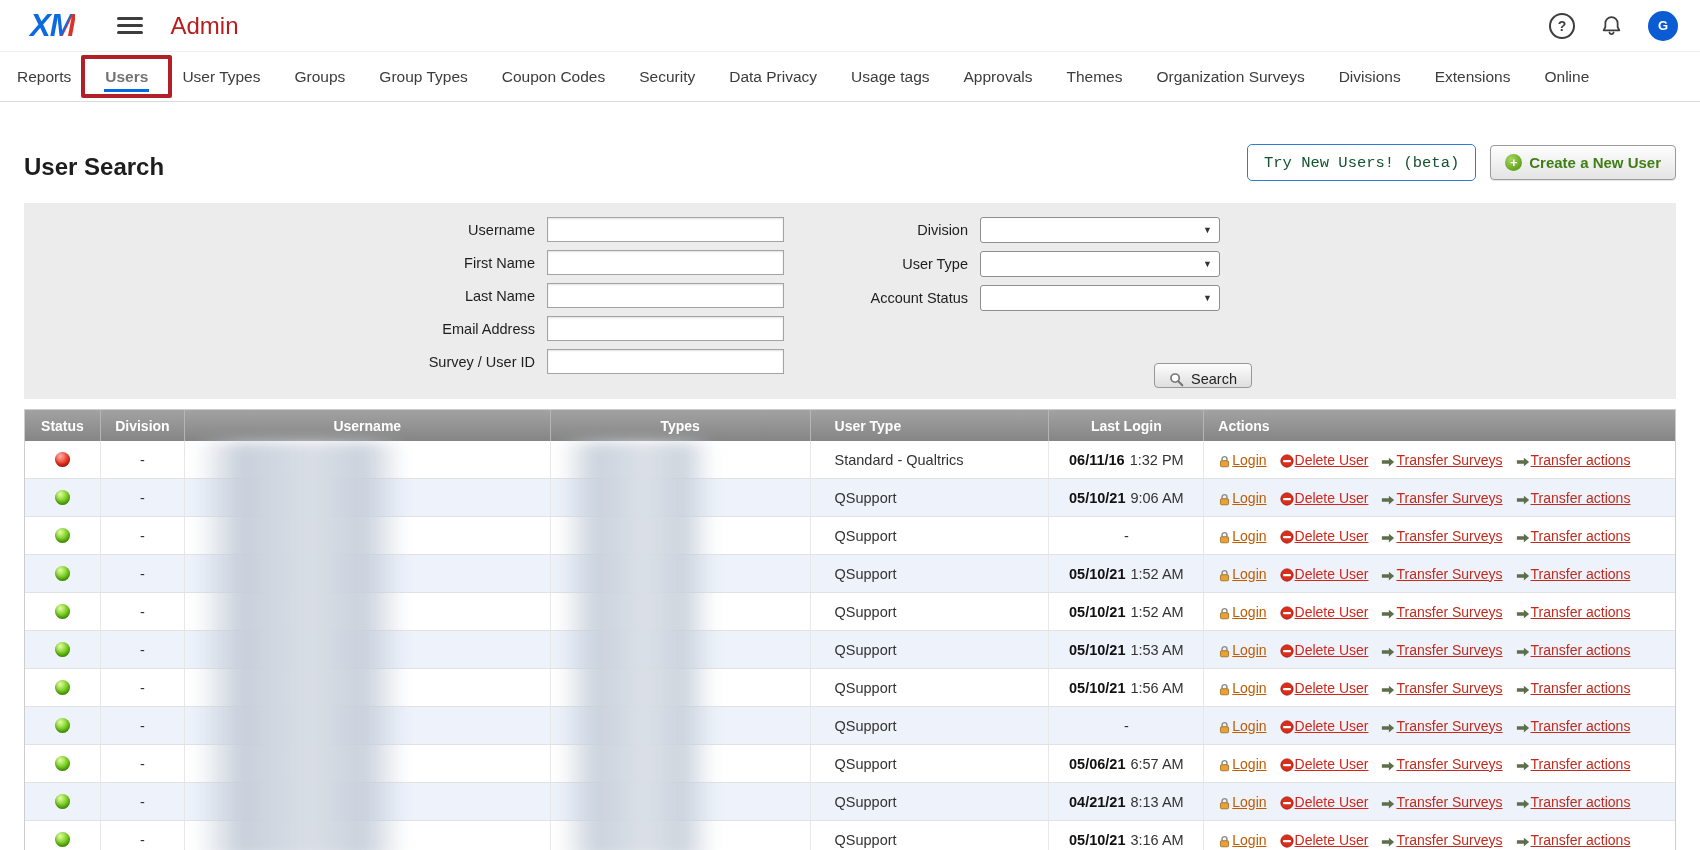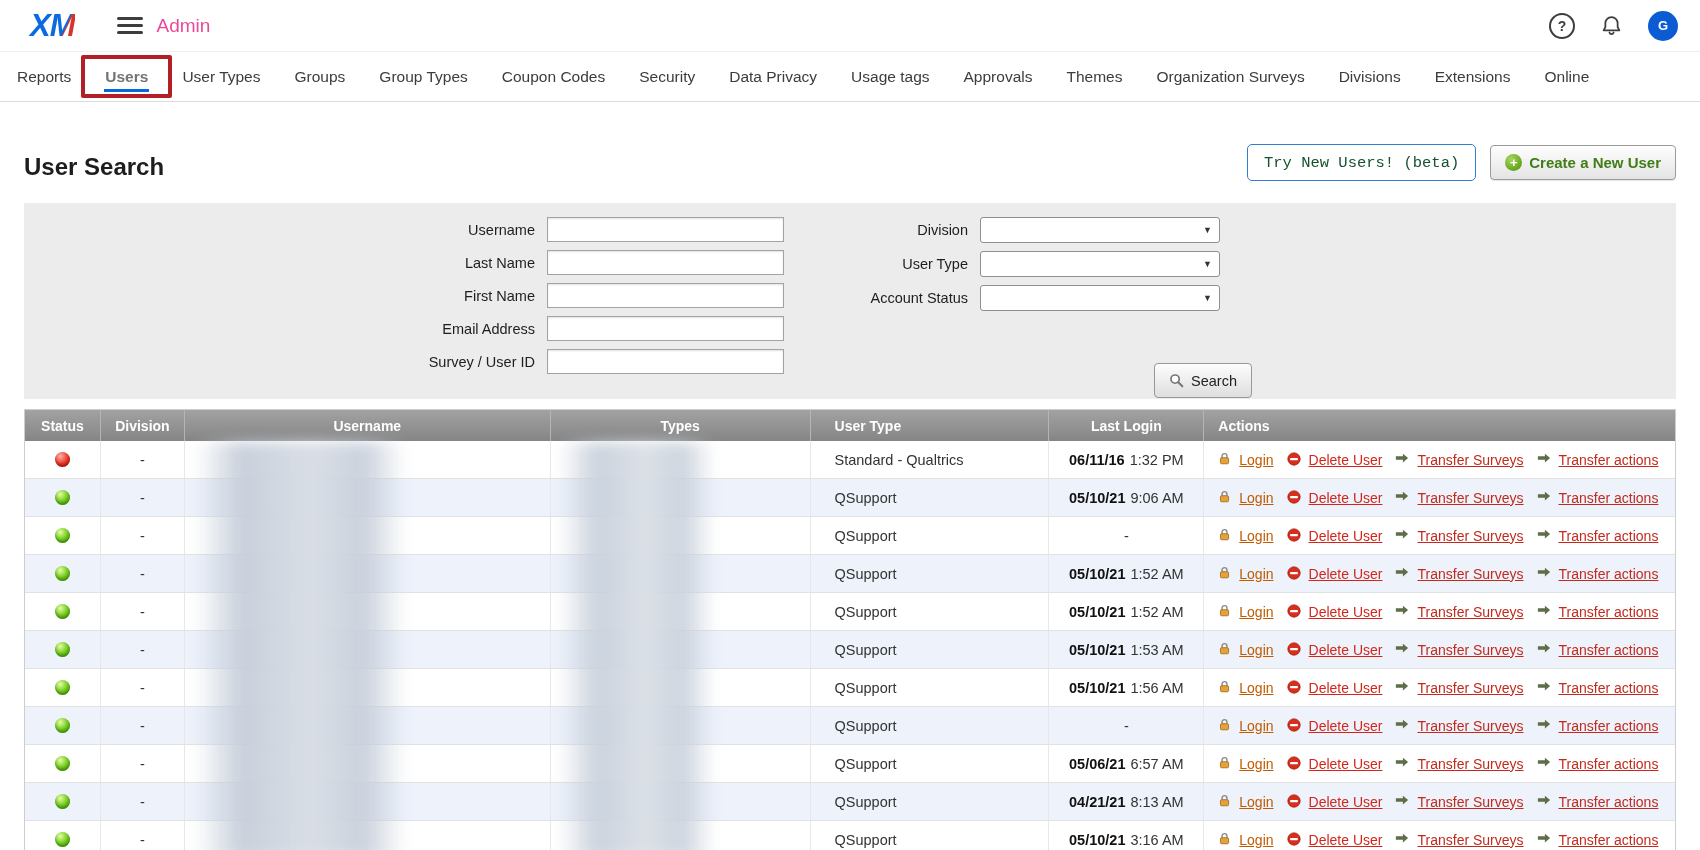--- a/index.html
+++ b/index.html
@@ -6,21 +6,21 @@
   html,body { width:1700px; height:850px; overflow:hidden; }
   body { background:#fff; font-family:"Liberation Sans", sans-serif; position:relative; }
 
   
   .topbar { height:52px; display:flex; align-items:center; padding:0 22px 0 30px; background:#fff; border-bottom:1px solid #efefef; }
   .logo { font-size:31px; font-weight:bold; font-style:italic; letter-spacing:-1px; line-height:1; }
   .logo .x { color:#0b6ae1; }
   .logo .m { background:linear-gradient(115deg,#0b6ae1 60%, #d6332c 60%); -webkit-background-clip:text; background-clip:text; color:transparent; }
   .hamburger { width:26px; margin-left:42px; cursor:pointer; }
   .hamburger i { display:block; height:3px; background:#3d3d3d; border-radius:2px; margin:4px 0; }
-  .app-title { font-size:19px; color:#ec4899; margin-left:14px; }
+  .app-title { font-size:24px; color:#b91c1c; margin-left:28px; }
   .topbar-right { margin-left:auto; display:flex; align-items:center; gap:26px; }
   .help-icon { width:26px; height:26px; border:2px solid #3d3d3d; border-radius:50%; display:flex; align-items:center; justify-content:center; font-size:14px; font-weight:bold; color:#3d3d3d; cursor:pointer; }
   .bell-icon { display:flex; cursor:pointer; }
   .avatar { width:30px; height:30px; border-radius:50%; background:#0b5bd3; color:#fff; font-size:13px; font-weight:bold; display:flex; align-items:center; justify-content:center; cursor:pointer; }
 
   
   .nav { height:50px; display:flex; align-items:stretch; padding-left:0; border-bottom:1px solid #dcdcdc; background:#fff; white-space:nowrap; overflow:hidden; }
   .tab { display:flex; align-items:center; padding:0 17px; font-size:15.5px; color:#3c3c3c; position:relative; cursor:pointer; }
   .tab.active { color:#737373; font-weight:bold; }
   .tab .underline { position:absolute; height:3px; background:#0768dd; left:16px; right:16px; bottom:9px; }
@@ -38,42 +38,42 @@
   .search-panel { position:relative; margin:2px 24px 0; height:196px; background:#ececec; }
   .form-left { position:absolute; left:0; top:14px; }
   .form-right { position:absolute; left:760px; top:14px; }
   .frow { display:flex; align-items:center; margin-bottom:8px; }
   .form-left label { width:523px; text-align:right; padding-right:12px; font-size:14.5px; color:#1e1e1e; }
   .form-right label { width:196px; text-align:right; padding-right:12px; font-size:14.5px; color:#1e1e1e; }
   .text-input { width:237px; height:25px; border:1px solid #a3a3a3; background:#fff; padding:0 6px; font-size:14px; box-shadow:inset 0 1px 2px rgba(0,0,0,0.12); font-family:inherit; }
   .select-wrap { position:relative; width:240px; }
   .select-wrap select { width:240px; height:26px; border:1px solid #8f8f8f; background:#fff; appearance:none; -webkit-appearance:none; padding:0 24px 0 6px; font-size:13px; border-radius:3px; font-family:inherit; }
   .caret { position:absolute; right:8px; top:50%; transform:translateY(-52%); font-size:9px; color:#333; pointer-events:none; }
-  .btn-search { position:absolute; left:1130px; top:160px; height:35px; padding:0 14px; display:flex; align-items:center; gap:7px; background:linear-gradient(#fdfdfd,#dedede); border:1px solid #989898; border-radius:4px; font-size:14.5px; color:#222; cursor:pointer; font-family:inherit; }
+  .btn-search { position:absolute; left:1130px; top:160px; height:25px; padding:0 14px; display:flex; align-items:flex-end; gap:7px; background:linear-gradient(#fdfdfd,#dedede); border:1px solid #989898; border-radius:4px; font-size:14.5px; color:#222; cursor:pointer; font-family:inherit; }
 
   
   .table { margin:10px 24px 0; border:1px solid #cdcdcd; border-bottom:none; position:relative; background:#fff; }
   .thead { display:flex; height:31px; background:linear-gradient(#a2a2a2,#858585); }
   .th { display:flex; align-items:center; justify-content:center; color:#fff; font-size:14px; font-weight:bold; border-right:1px solid #b5b5b5; }
   .th:last-child { border-right:none; }
   .trow { display:flex; height:38px; background:#fff; border-bottom:1px solid #e2e2e2; }
   .trow.even { background:#edf2fb; }
   .td { display:flex; align-items:center; justify-content:center; font-size:14.5px; color:#333; border-right:1px solid #e8e8e8; overflow:hidden; }
   .c-status { width:76px; }
   .c-division { width:84px; }
   .c-username { width:366px; }
   .c-name { width:260px; }
   .c-usertype { width:239px; justify-content:flex-start; padding-left:24px; }
   .c-lastlogin { width:155px; }
   .c-actions { width:471px; justify-content:flex-start; padding-left:14px; gap:13px; border-right:none; }
   .c-lastlogin b { font-weight:bold; color:#111; margin-right:5px; }
   .orb { width:15px; height:15px; border-radius:50%; }
   .orb.red { background:radial-gradient(circle at 35% 28%, #ffb3a6, #e93323 55%, #9c1407); box-shadow:inset 0 -2px 3px rgba(120,0,0,.45); }
   .orb.green { background:radial-gradient(circle at 35% 28%, #e2ff9e, #6cc516 55%, #3d8d04); box-shadow:inset 0 -2px 3px rgba(30,90,0,.45); }
-  .act { display:flex; align-items:flex-start; gap:8px; }
+  .act { display:flex; align-items:flex-end; gap:1px; }
   .lnk { text-decoration:underline; font-size:14px; cursor:pointer; white-space:nowrap; }
   .lnk.login { color:#c25b00; }
   .lnk.delete { color:#d3261b; }
   .lnk.transfer { color:#c22a1d; }
 
   
   .blur-smudge { position:absolute; top:32px; bottom:0; filter:blur(7px); pointer-events:none; z-index:2; border-radius:8px; }
   .blur-username { left:170px; width:211px;
     background:linear-gradient(90deg, rgba(203,210,219,0) 0%, rgba(196,204,216,0.92) 22%, rgba(216,221,229,0.96) 55%, rgba(196,204,216,0.88) 80%, rgba(203,210,219,0) 100%); }
   .blur-name { left:533px; width:157px;
@@ -163,25 +163,25 @@
   </div>
 </div>
 
 <div class="search-panel">
   <div class="form-left">
       <div class="frow">
         <label>Username</label>
         <input class="text-input" type="text" style="">
       </div>
       <div class="frow">
+        <label>First Name</label>
+        <input class="text-input" type="text" style="">
+      </div>
+      <div class="frow">
         <label>Last Name</label>
-        <input class="text-input" type="text" style="">
-      </div>
-      <div class="frow">
-        <label>First Name</label>
         <input class="text-input" type="text" style="">
       </div>
       <div class="frow">
         <label>Email Address</label>
         <input class="text-input" type="text" style="">
       </div>
       <div class="frow">
         <label>Survey / User ID</label>
         <input class="text-input" type="text" style="">
       </div>

